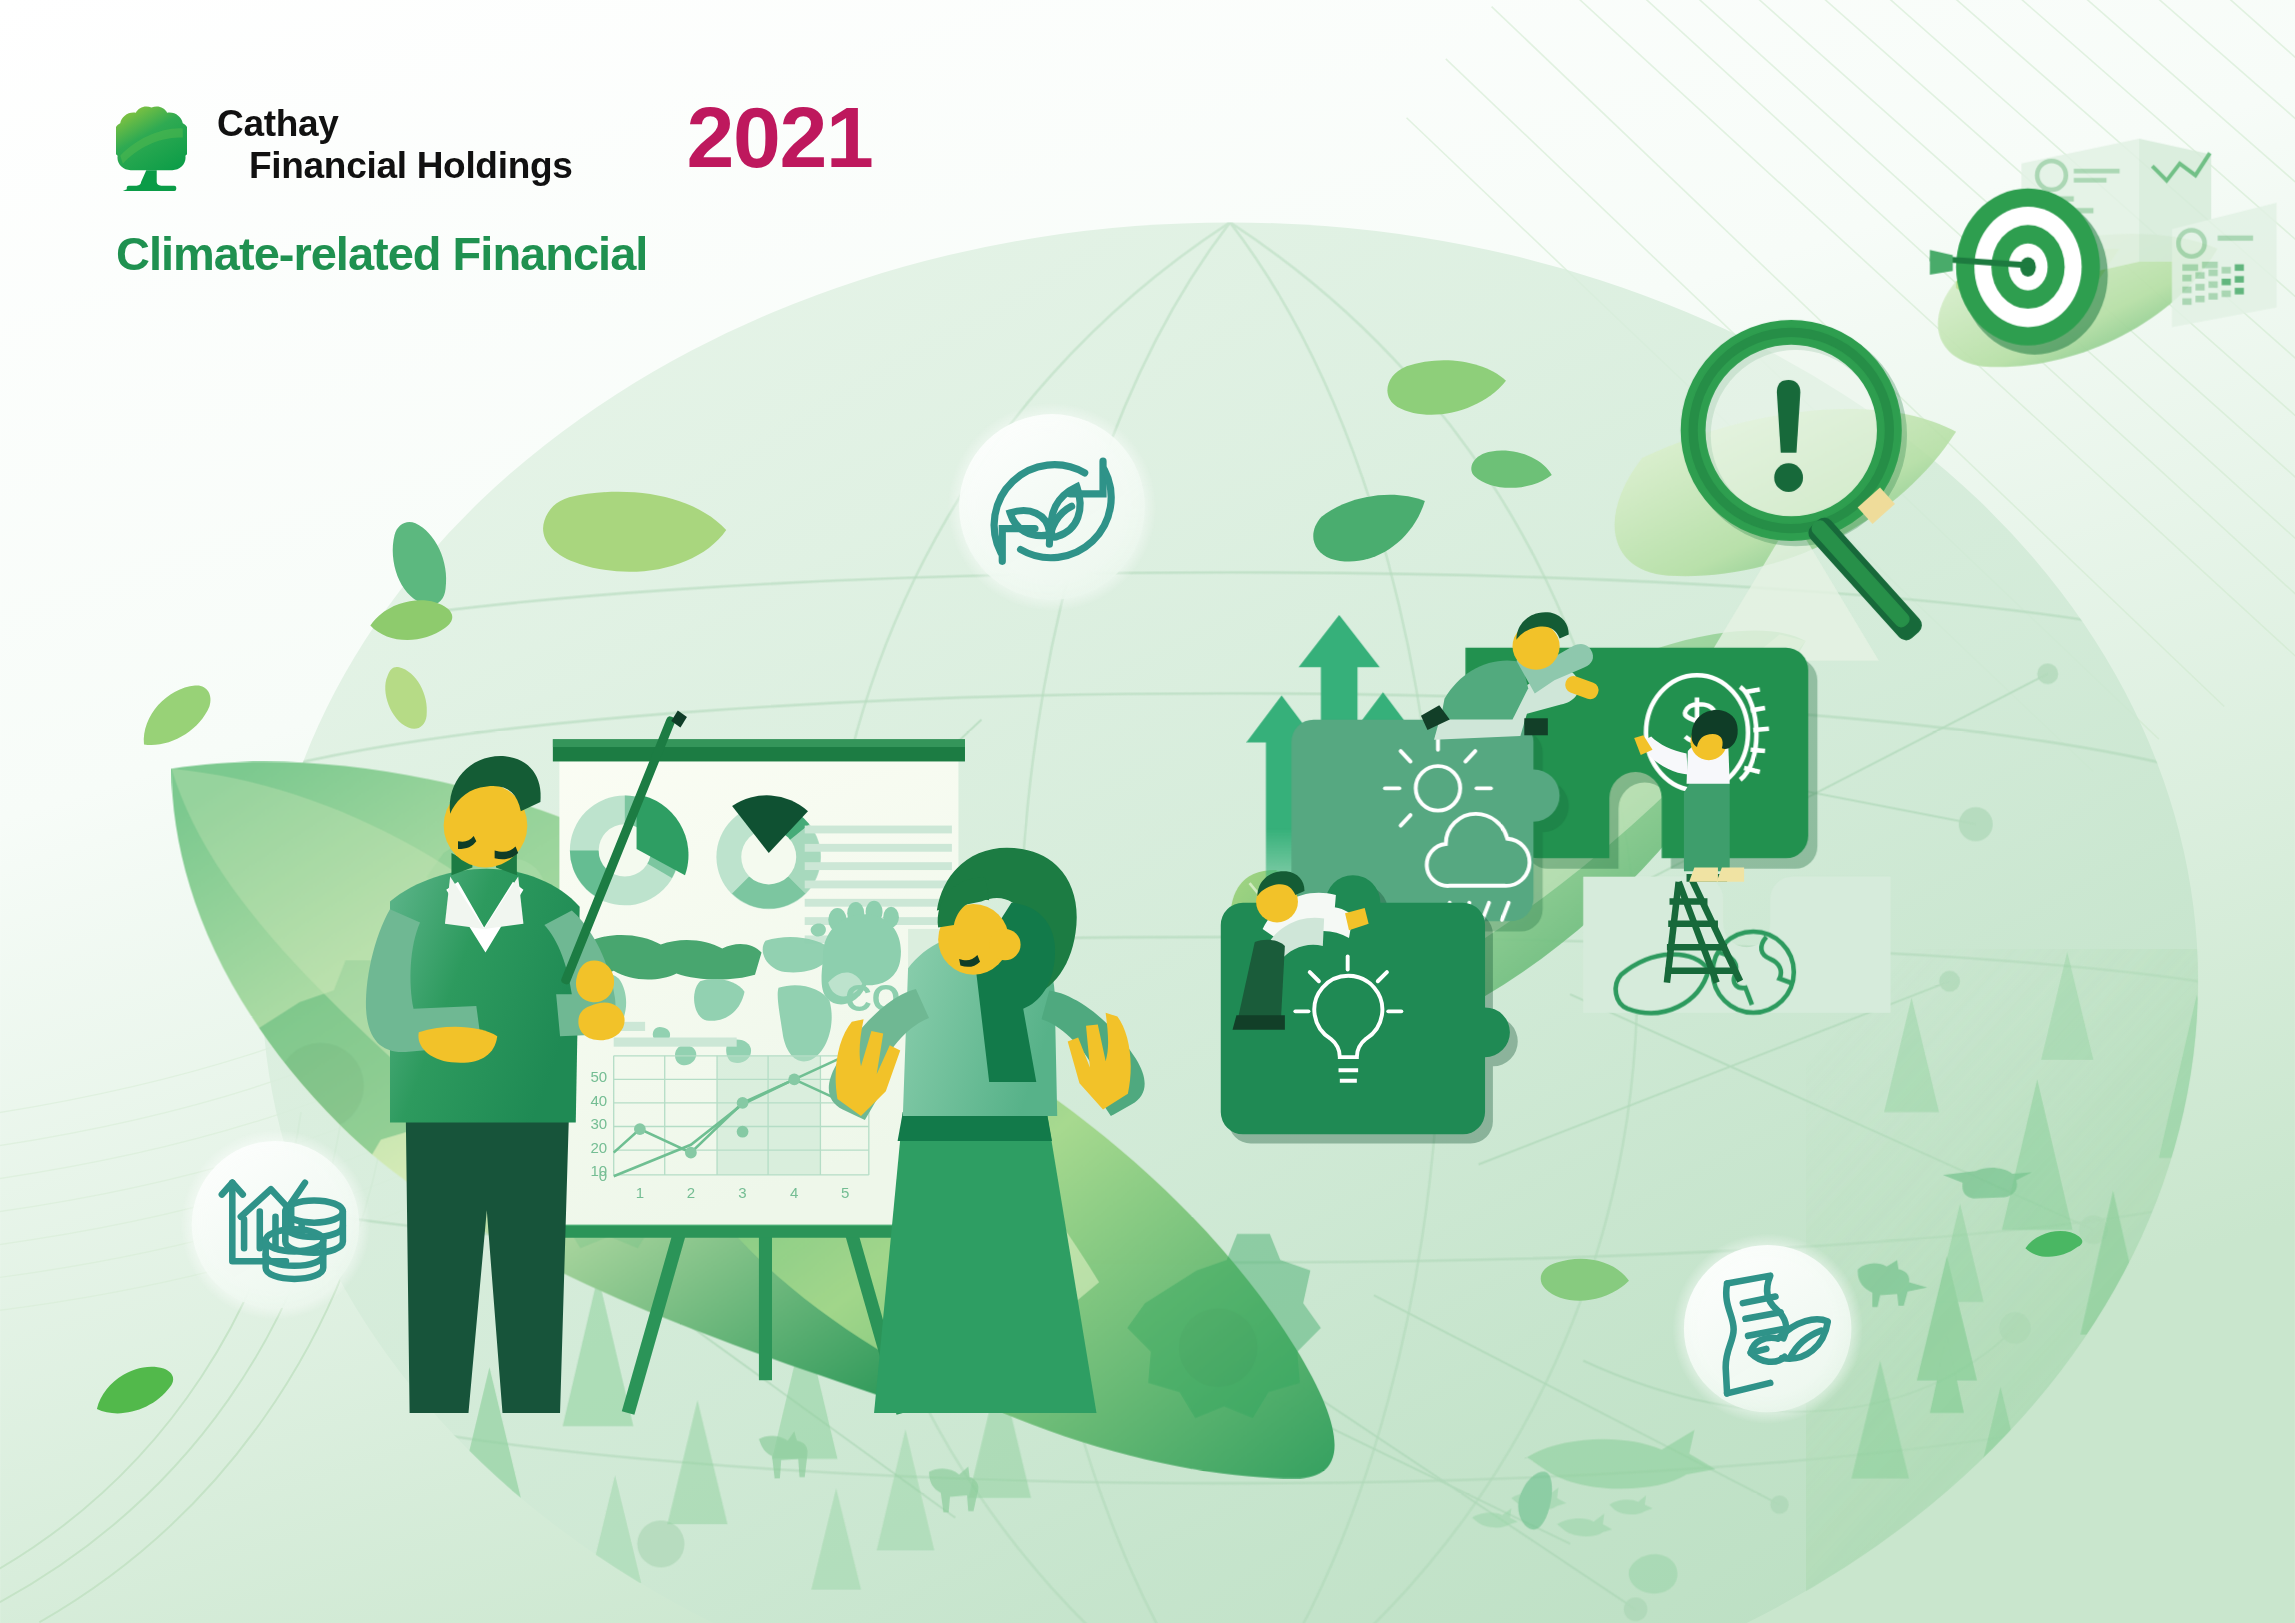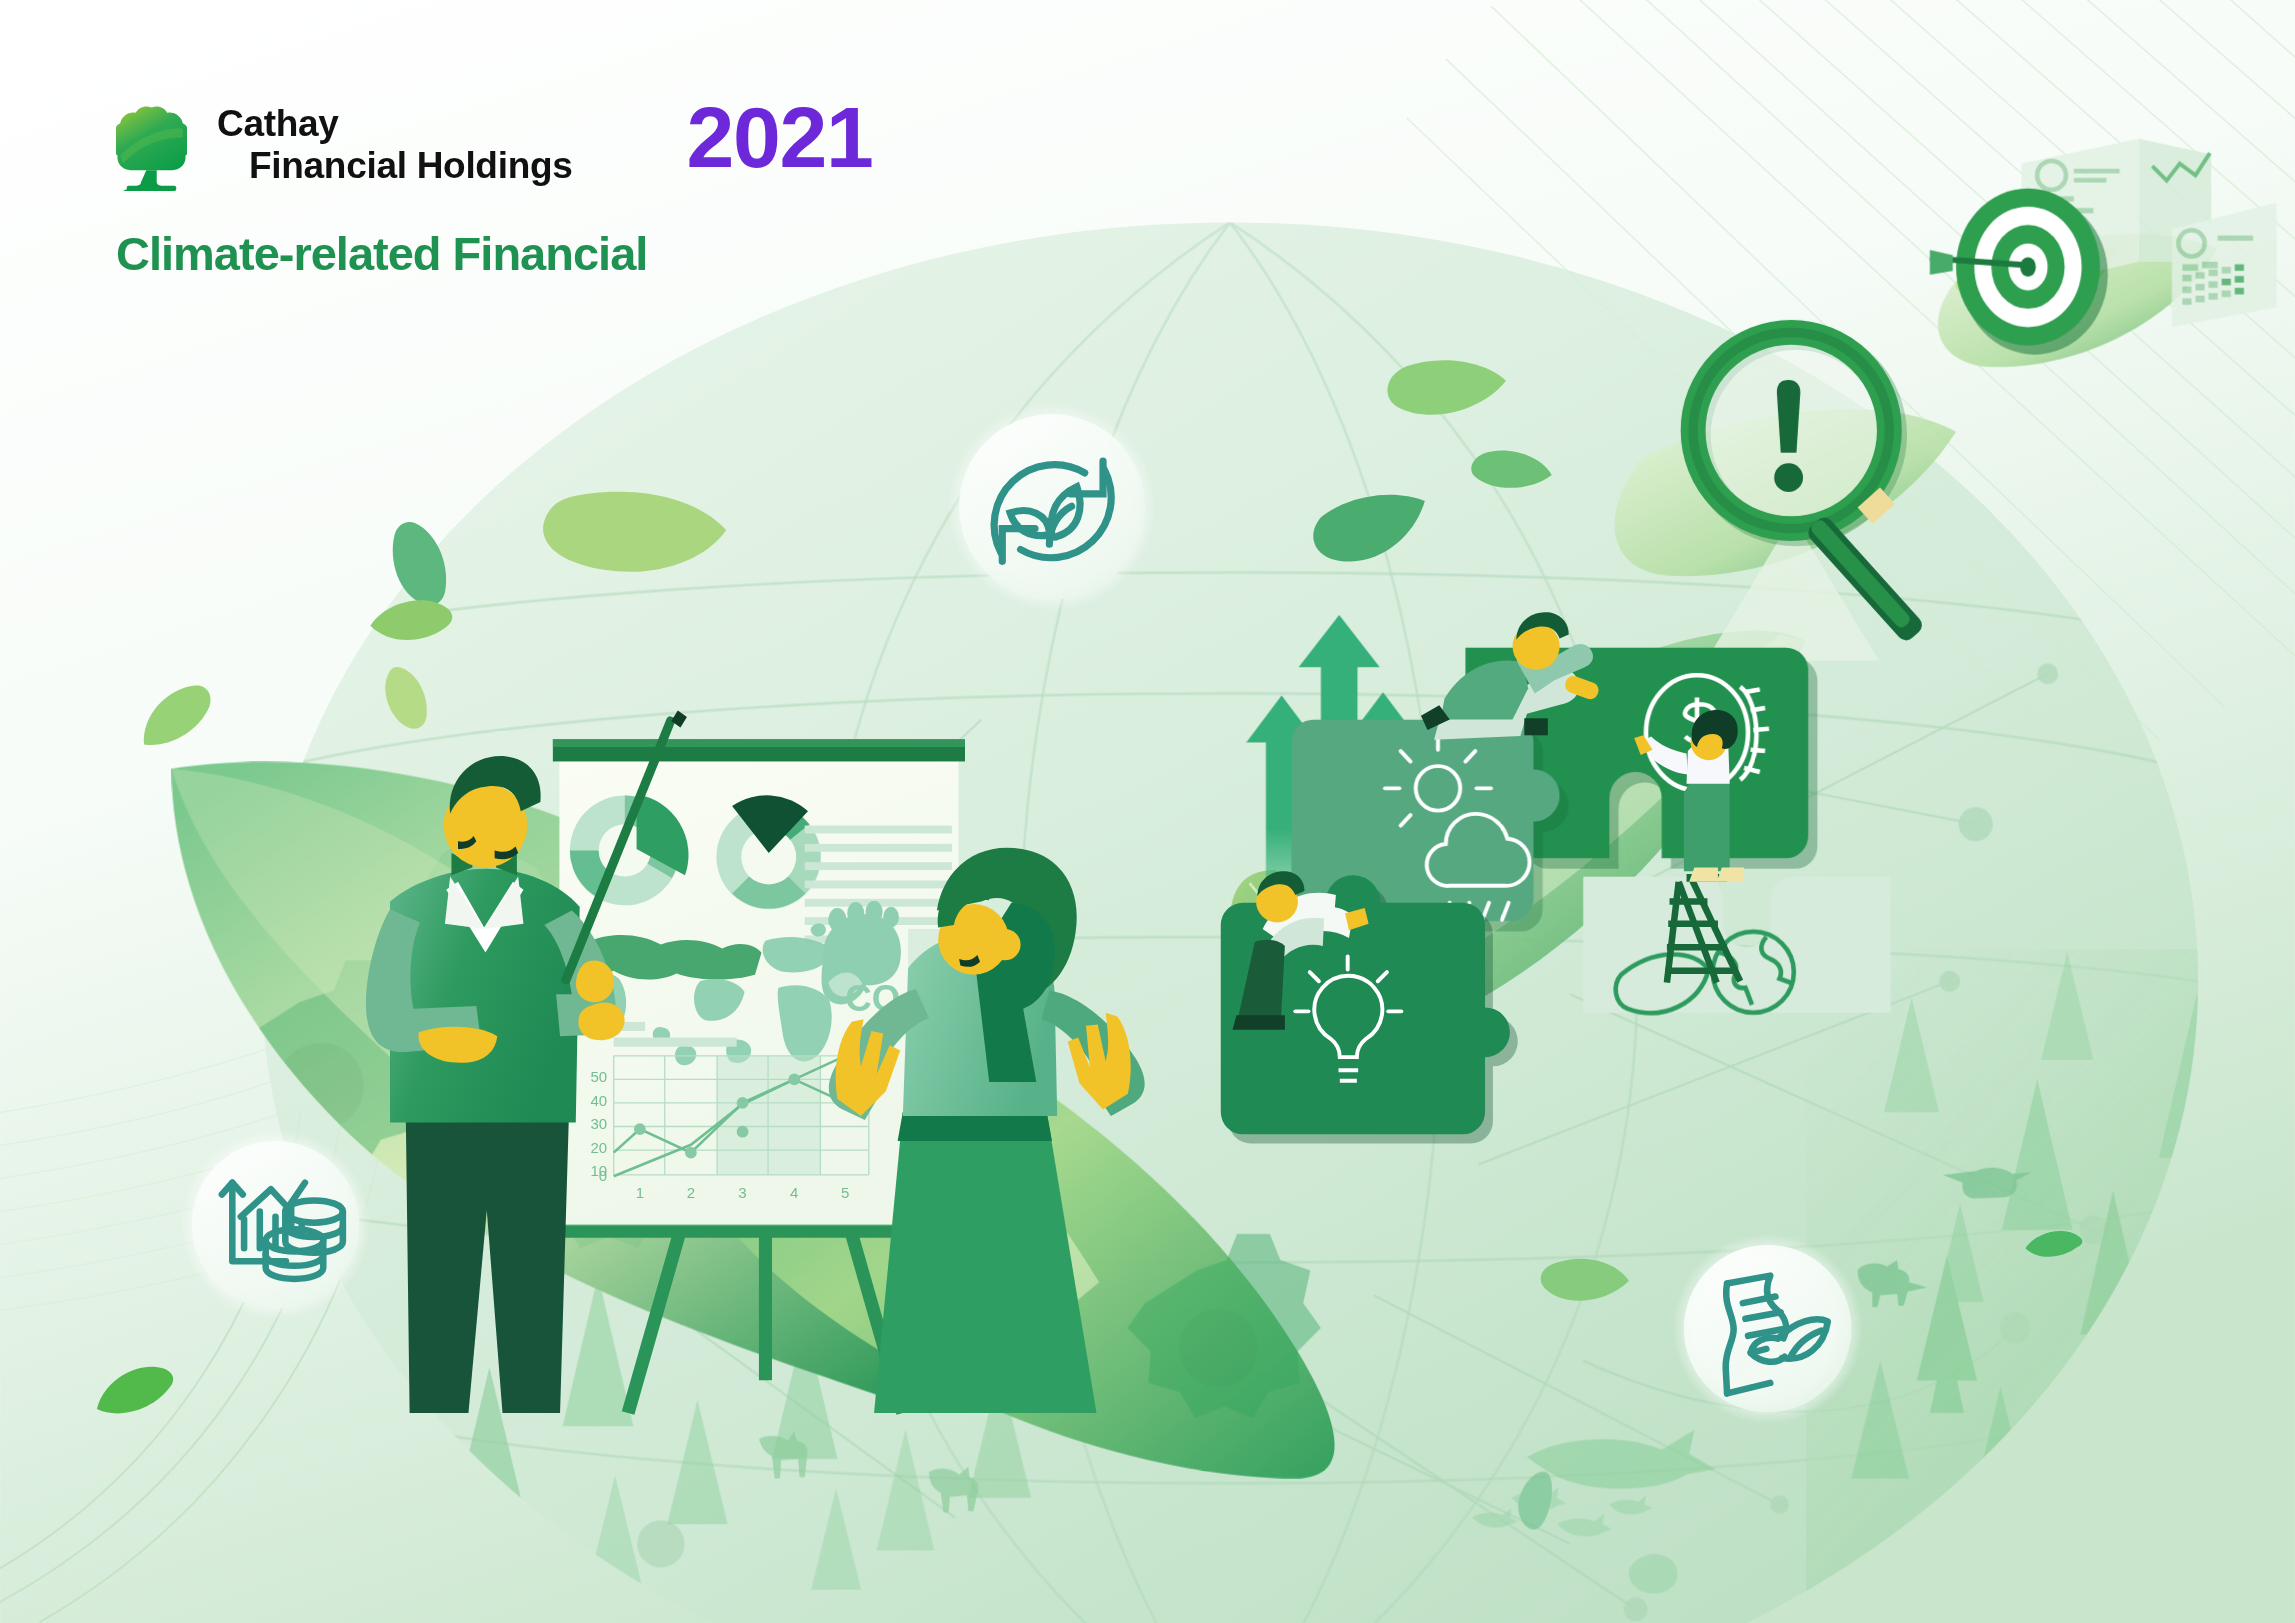--- a/index.html
+++ b/index.html
@@ -24,21 +24,21 @@
   .brand-row { display:flex; align-items:flex-start; gap:30px; }
   .logo-mark { width:71px; height:86px; flex:0 0 auto; margin-top:6.5px; }
   .brand-text {
     font-weight:bold; color:#111111; line-height:1.12;
     font-size:37px; letter-spacing:-0.3px; padding-top:5.2px;
     font-family:"Liberation Sans","DejaVu Sans",sans-serif;
   }
   .brand-text .l1 { display:block; }
   .brand-text .l2 { display:block;margin-left:32px; }
   .year {
-    font-size:86px; font-weight:600; color:#6d28d9;
+    font-size:86px; font-weight:600; color:#be185d;
     margin-left:84px; line-height:1; letter-spacing:-1.3px;
     font-family:"Liberation Sans","DejaVu Sans",sans-serif;
     align-self:flex-start; margin-top:-3.9px;
   }
   .report-title {
     margin-top:34px;
     font-size:47px; font-weight:bold; line-height:1.25;
     color:#1f9150; letter-spacing:-1px;
     font-family:"Liberation Sans","DejaVu Sans",sans-serif;
   }

